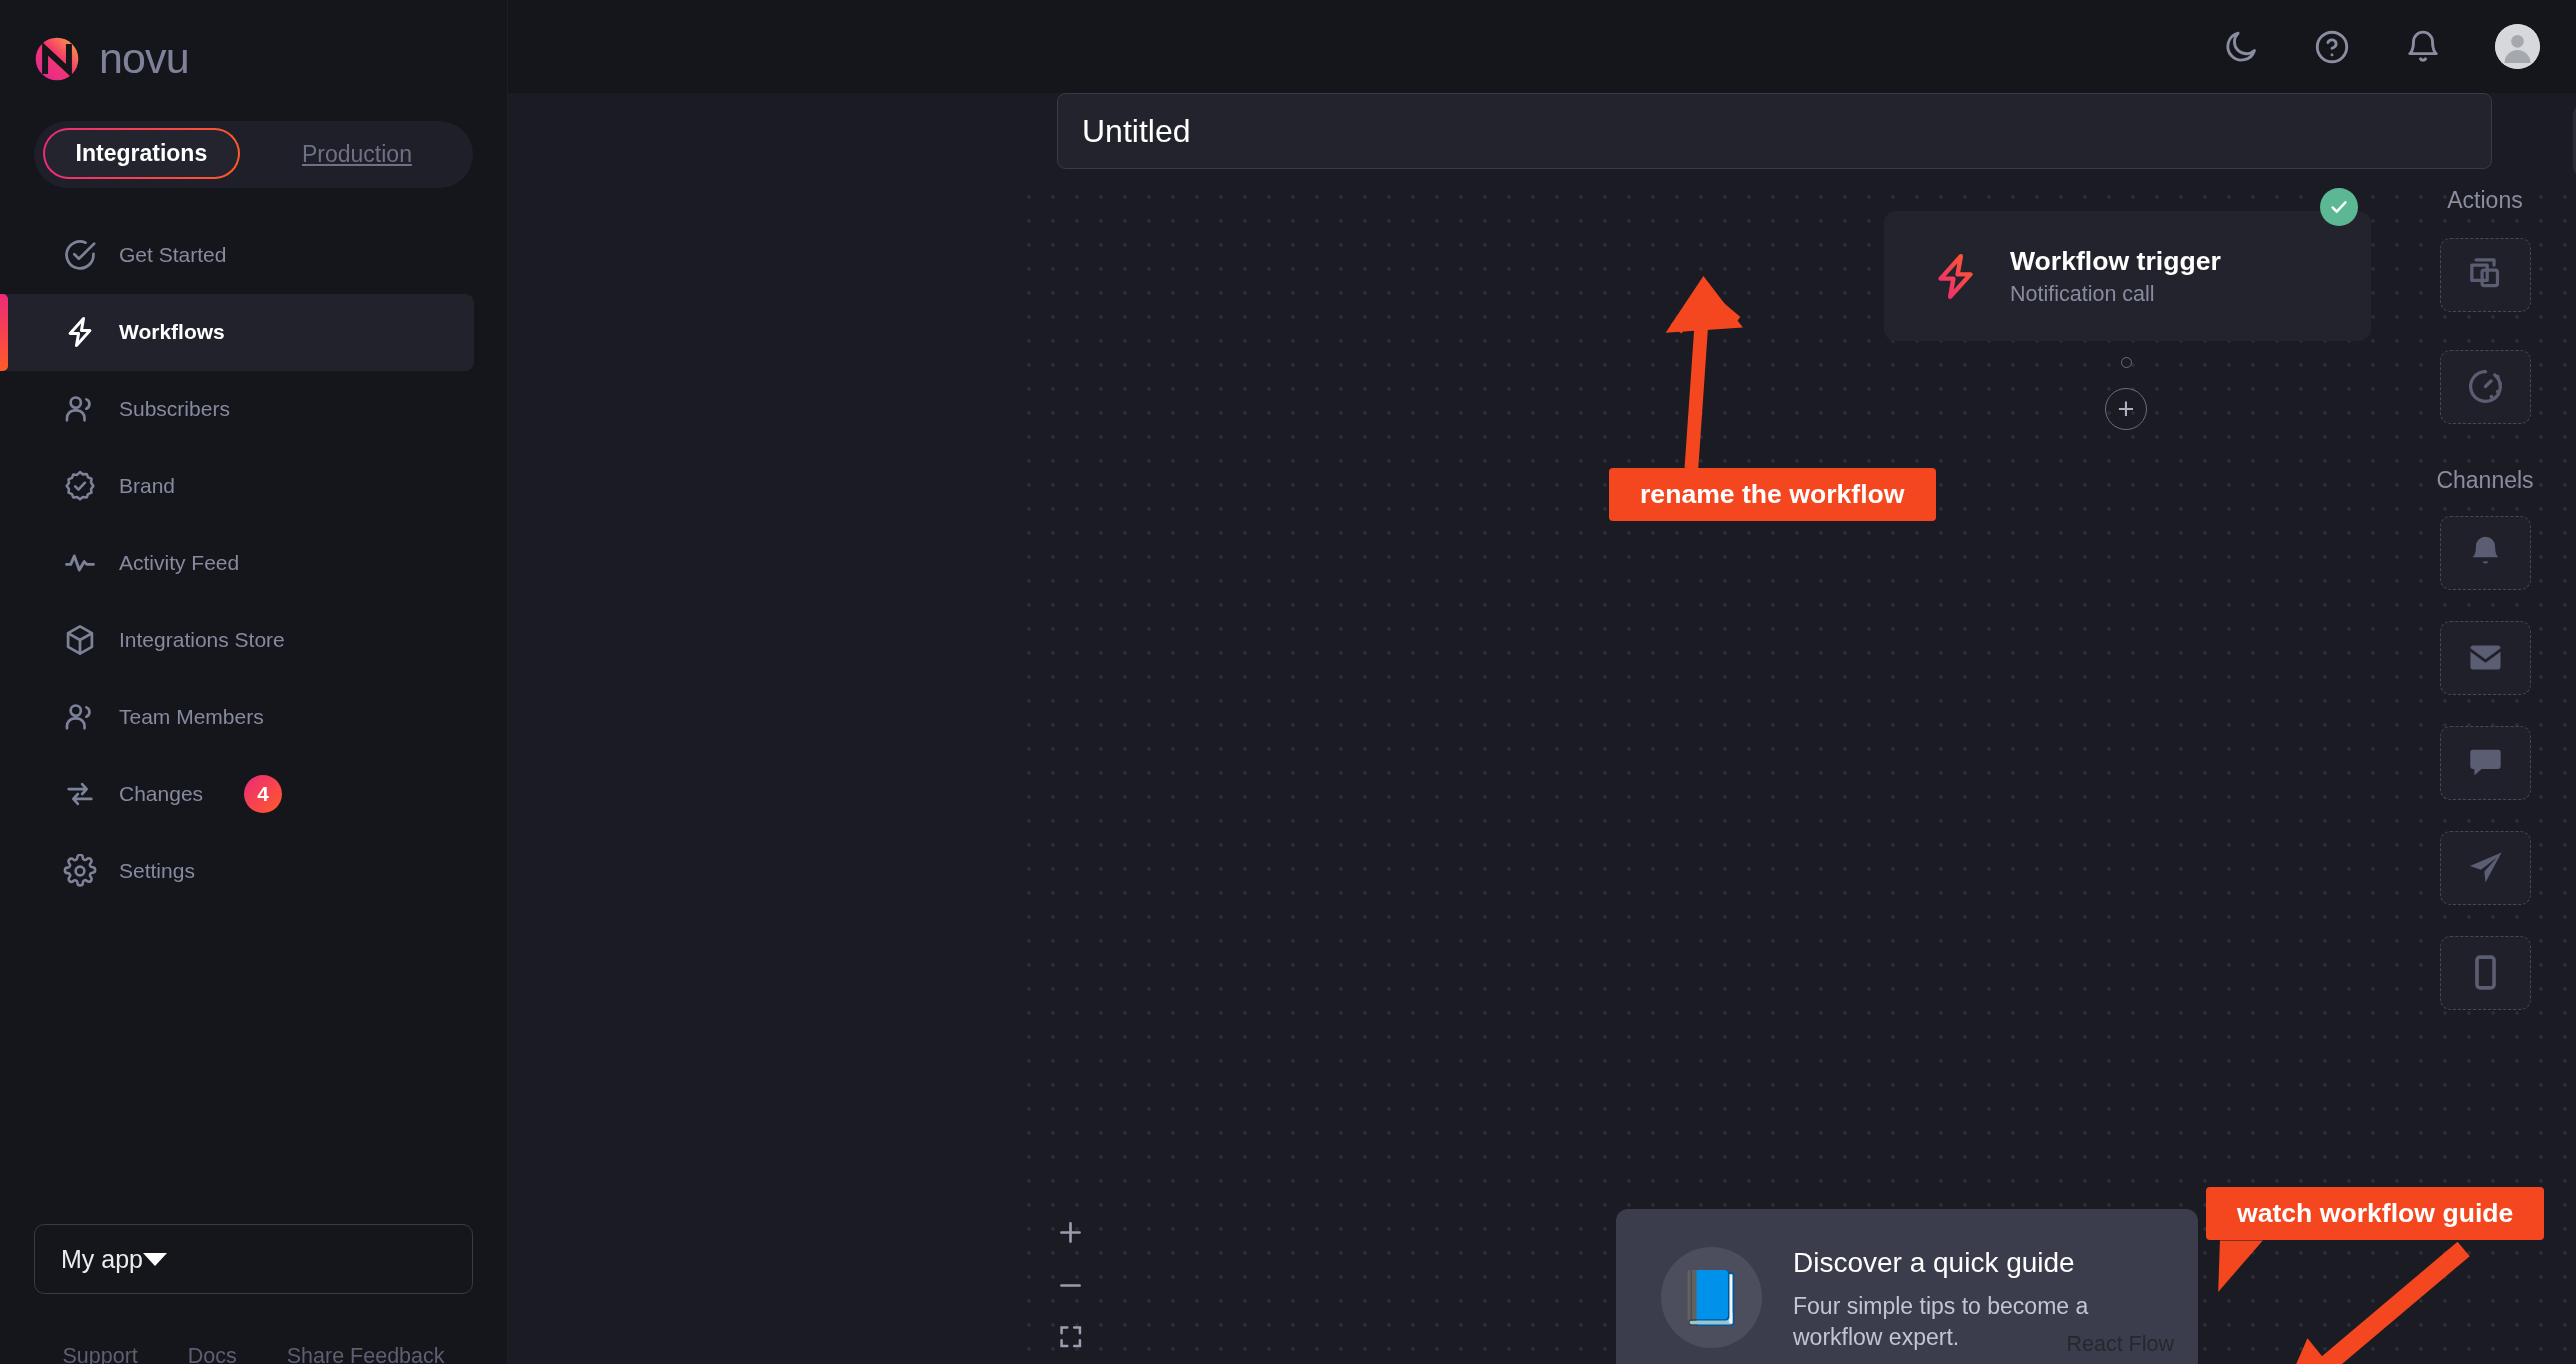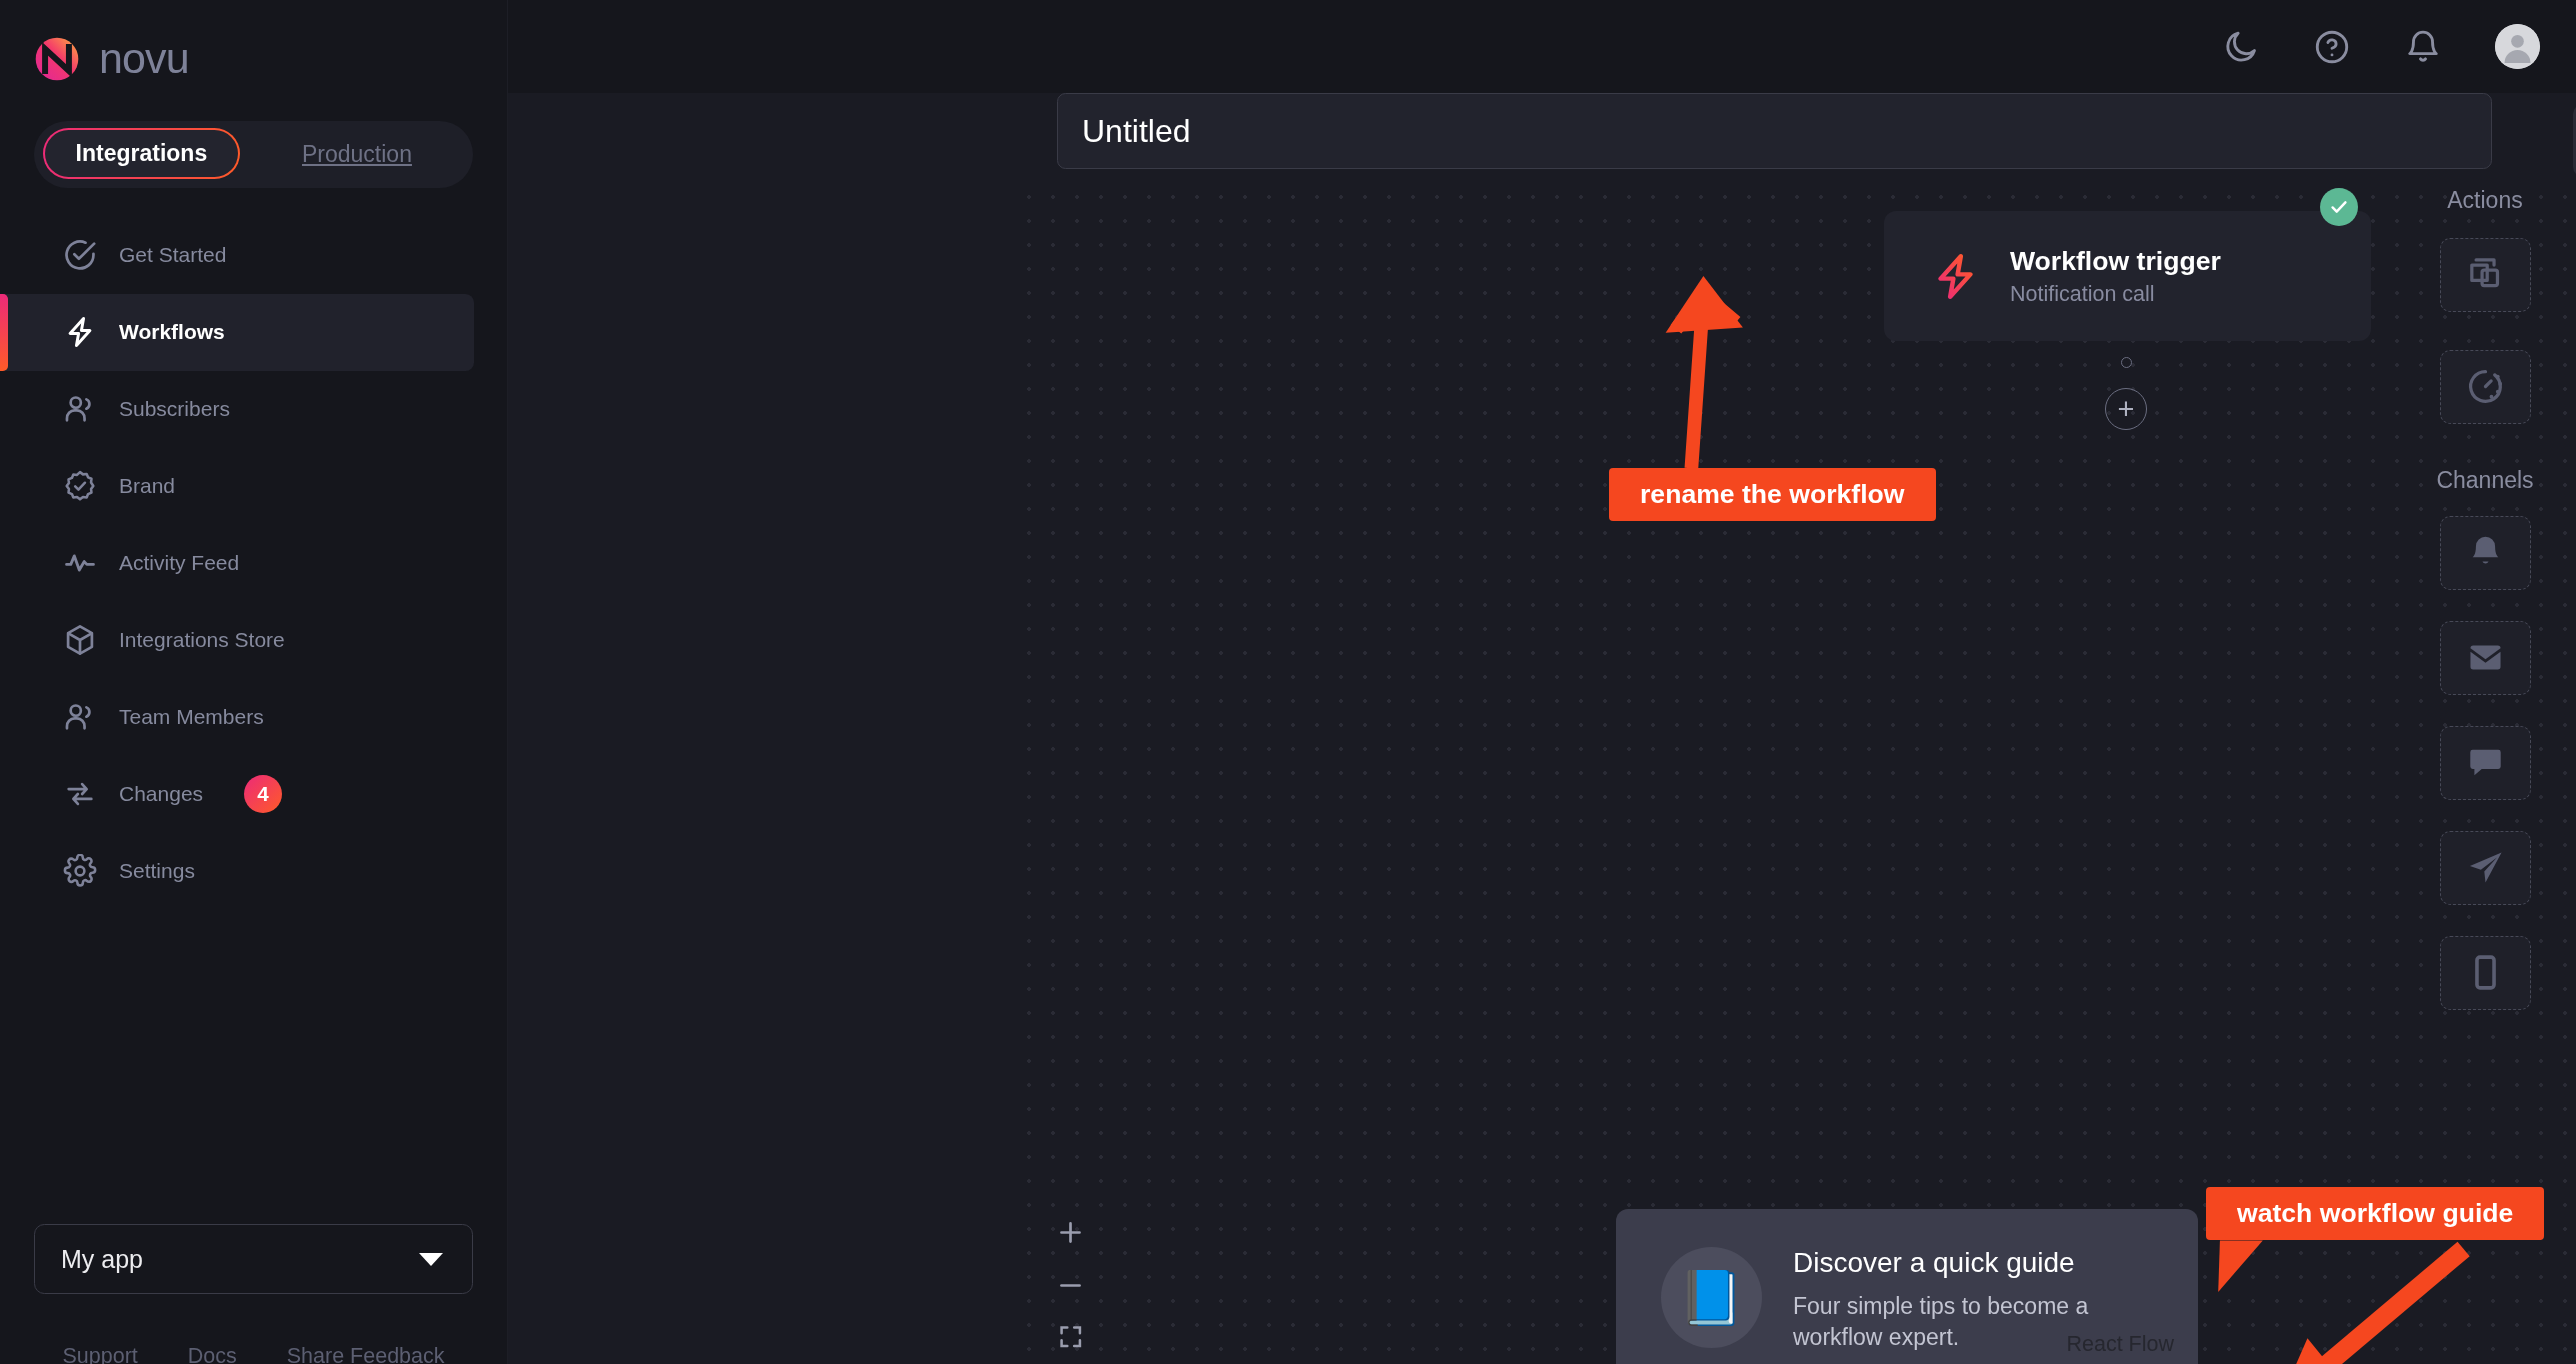--- a/index.html
+++ b/index.html
@@ -68,21 +68,21 @@
     background: linear-gradient(135deg,#EC2A79,#FF5B28);
     color: #fff; font-size: 20.6px; font-weight: 700;
     display: flex; align-items: center; justify-content: center;
   }
 
   .app-select {
     position: absolute; left: 34px; bottom: 70px;
     width: 439px; height: 70px;
     border: 0.9px solid #3A3B47; border-radius: 10.3px;
     background: #15161C;
-    display: flex; align-items: center; justify-content: space-between;
+    display: flex; align-items: center; 
     padding: 0 29px 0 26px;
   }
   .app-select-label { font-size: 25px; color: #ECECEF; }
   .caret { width: 0; height: 0; border-left: 12px solid transparent; border-right: 12px solid transparent; border-top: 13.7px solid #FFFFFF; }
   .side-footer {
     position: absolute; left: 0; right: 0; bottom: -5.1px;
     display: flex; gap: 50px; justify-content: center;
     font-size: 21.5px; color: #5C5F72;
   }
 

